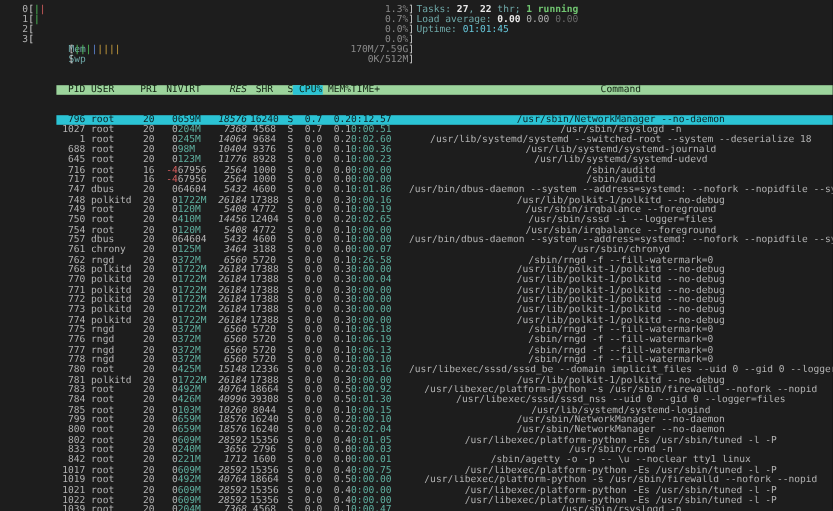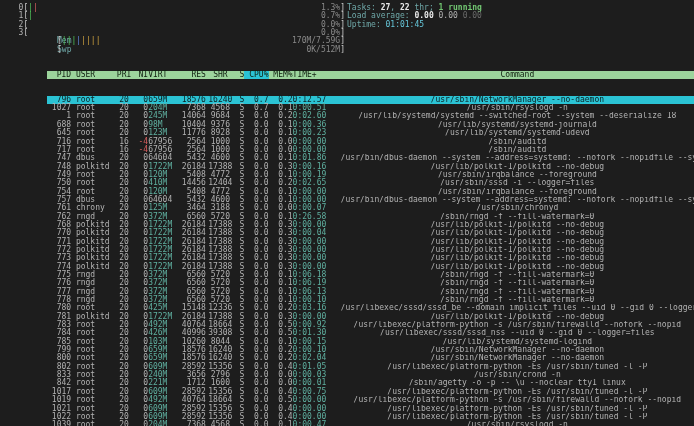--- a/index.html
+++ b/index.html
@@ -43,21 +43,21 @@
   .row{ display:flex; height:8.35px;margin-left:47px; }
   .thead{ background:var(--header-green); color:#102010; }
   .thead .c-cpu{ background:var(--accent-cyan); }
   .row.selected{ background:var(--accent-cyan); }
   .row.selected span{ color:var(--selected-text) !important; }
   .c-pid { width:5ch; text-align:right; }
   .c-user{ width:9ch; padding-left:1ch; text-align:left; }
   .c-pri { width:4ch; text-align:center; }
   .c-ni  { width:3ch; text-align:right; }
   .c-virt{ width:6ch; }
-  .c-res { width:6ch; text-align:right; }
+  .c-res { width:6ch; text-align:right;font-style:italic; }
   .c-shr { width:6ch; text-align:center; }
   .c-s   { width:2ch; text-align:right; }
   .c-cpu { width:5ch; text-align:right; }
   .c-mem { width:5ch; text-align:right; }
   .c-time{ width:9ch; text-align:left; }
   .c-cmd { flex:1; padding-left:1ch; overflow:hidden;text-align:center; }
   .mval{ color:var(--mval-teal); }
   .nval{ color:var(--meter-red); }
 </style>
 </head>

